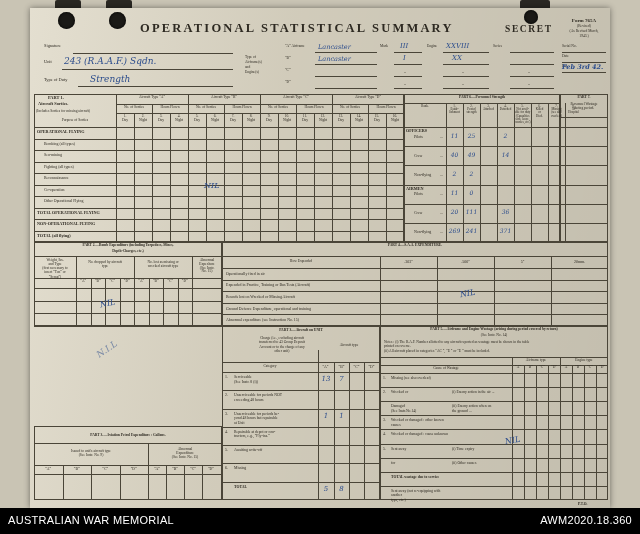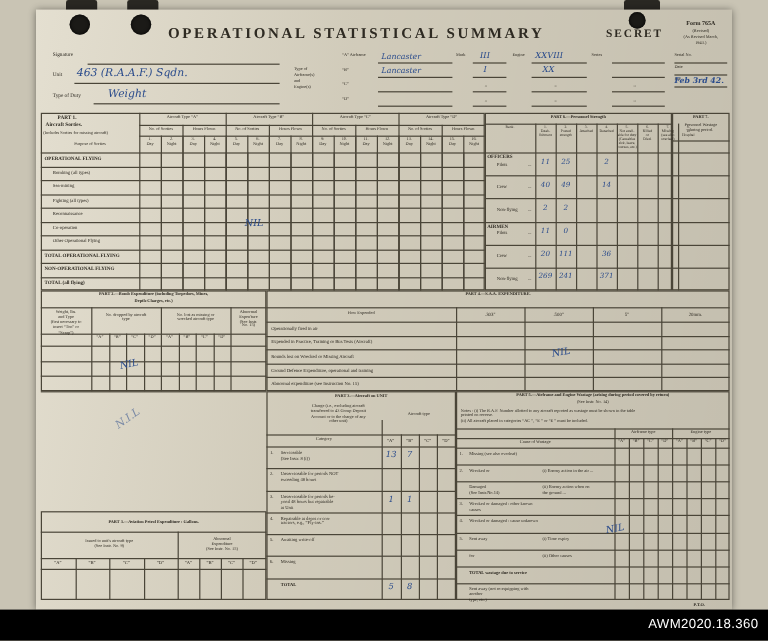--- a/index.html
+++ b/index.html
@@ -61,25 +61,25 @@
   <div class="ln hl" style="left:562px;top:62px;width:44px;"></div>
   <div class="t tiny" style="left:562px;top:65px;">For</div>
   <div class="ln hl" style="left:562px;top:72px;width:44px;"></div>
   <div class="t hand" style="left:562px;top:64px;font-size:6.5px;font-weight:bold;">Feb 3rd 42.</div>
 
   <div class="t xs" style="left:44px;top:44px;">Signature</div>
   <div class="ln hl" style="left:73px;top:53px;width:160px;"></div>
 
   <div class="t xs" style="left:44px;top:60px;">Unit</div>
   <div class="ln hl" style="left:62px;top:69px;width:171px;"></div>
-  <div class="t hand" style="left:64px;top:57px;font-size:9px;">463 (R.A.A.F.) Sqdn.</div>
+  <div class="t hand" style="left:64px;top:57px;font-size:9px;">243 (R.A.A.F.) Sqdn.</div>
 
   <div class="t xs" style="left:44px;top:78px;">Type of Duty</div>
   <div class="ln hl" style="left:78px;top:86px;width:155px;"></div>
-  <div class="t hand" style="left:90px;top:75px;font-size:9px;">Weight</div>
+  <div class="t hand" style="left:90px;top:75px;font-size:9px;">Strength</div>
 
   <div class="t tiny" style="left:245px;top:56px;">Type of</div>
   <div class="t tiny" style="left:245px;top:61px;">Airframe(s)</div>
   <div class="t tiny" style="left:245px;top:66px;">and</div>
   <div class="t tiny" style="left:245px;top:71px;">Engine(s)</div>
 
   <div>
     <div class="t tiny" style="left:285px;top:45px;">“A” Airframe</div>
     <div class="ln hl" style="left:315px;top:52px;width:62px;"></div>
     <div class="t hand" style="left:318px;top:44px;font-size:6.5px;">Lancaster</div>
@@ -548,15 +548,16 @@
       <div class="ln vl" style="left: 184px; top: 465px; height: 35px;"></div>
       <div class="t tiny ctr" style="left: 202px; top: 467px; width: 18px; font-size: 3.8px;">“D”</div>
       <div class="ln vl" style="left: 202px; top: 465px; height: 35px;"></div>
     </div>
 
   <div class="t tiny" style="left:578px;top:503px;font-weight:bold;">P.T.O.</div>
 
   <div class="t hand" style="left:96px;top:345px;font-size:9px;transform:rotate(-35deg);opacity:.55;">N.I.L</div>
 
   <div class="footer">
+    <div class="l">AUSTRALIAN WAR MEMORIAL</div>
     <div class="r">AWM2020.18.360</div>
   </div>
 </div>
 
 </body></html>

